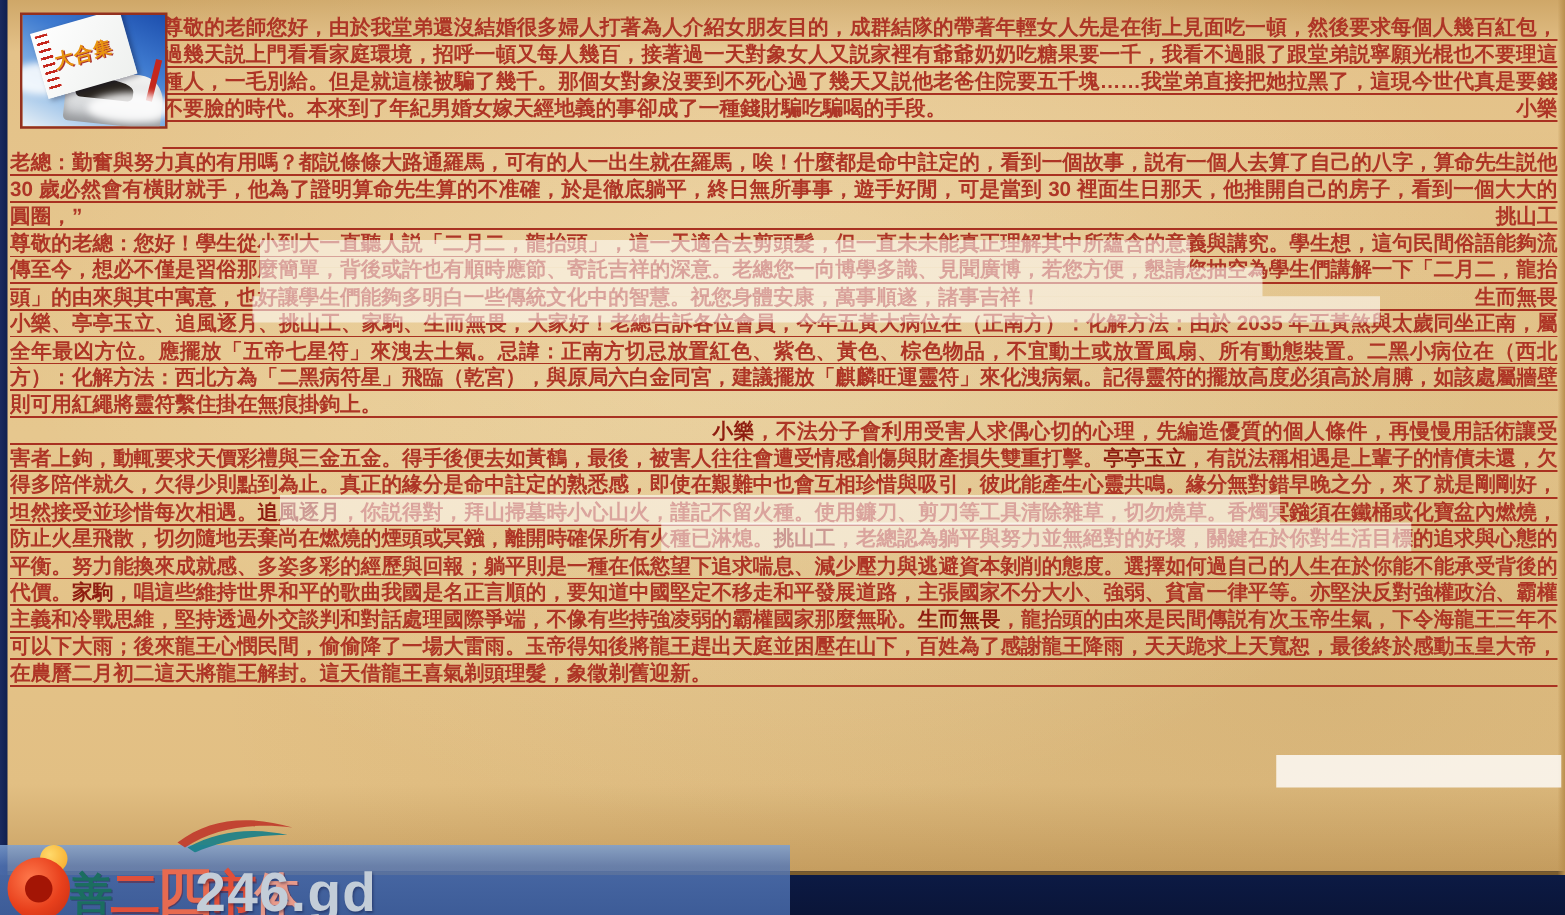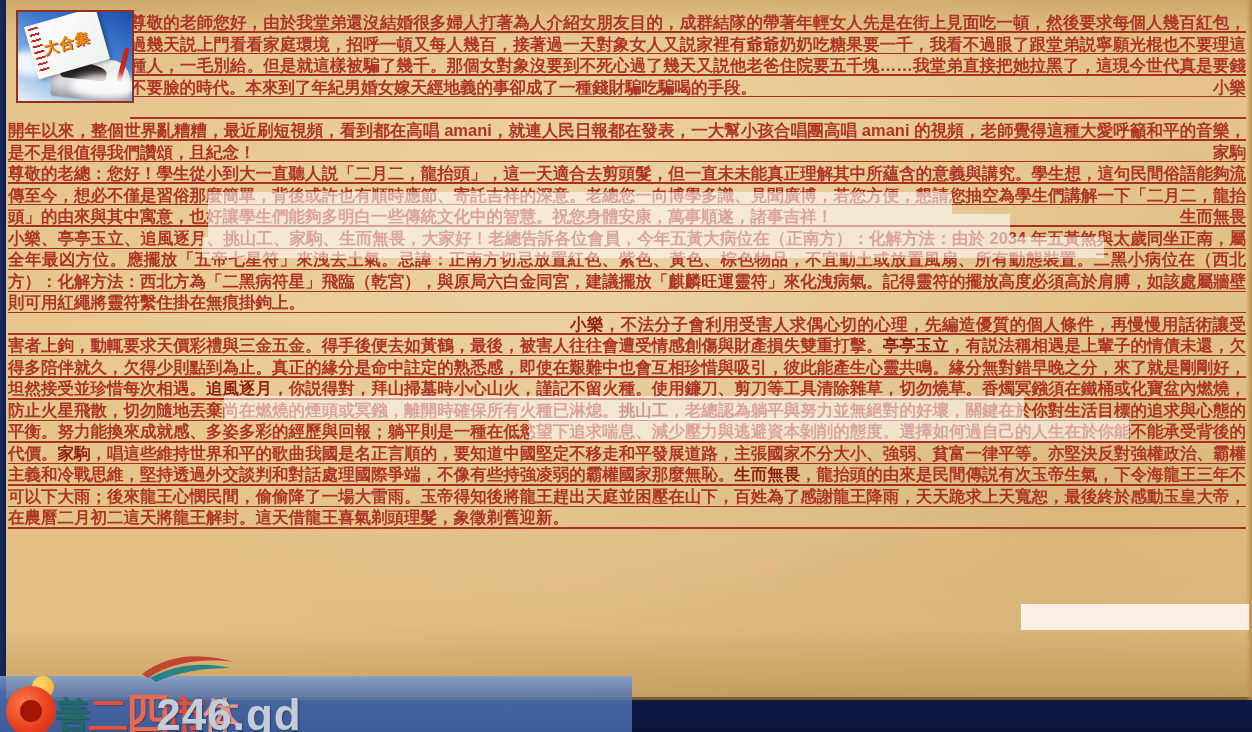--- a/index.html
+++ b/index.html
@@ -108,23 +108,23 @@
     </div>
     <div class="cloud c2"></div>
     <div class="envelope">
       <div class="envelope-stripes"></div>
       <span class="envelope-label">大合集</span>
     </div>
   </div>
 
   <div class="content" id="paras">
       <div class="para para-p1"><span>尊敬的老師您好，由於我堂弟還沒結婚很多婦人打著為人介紹女朋友目的，成群結隊的帶著年輕女人先是在街上見面吃一頓，然後要求每個人幾百紅包，過幾天説上門看看家庭環境，招呼一頓又每人幾百，接著過一天對象女人又説家裡有爺爺奶奶吃糖果要一千，我看不過眼了跟堂弟説寧願光棍也不要理這種人，一毛別給。但是就這樣被騙了幾千。那個女對象沒要到不死心過了幾天又説他老爸住院要五千塊……我堂弟直接把她拉黑了，這現今世代真是要錢不要臉的時代。本來到了年紀男婚女嫁天經地義的事卻成了一種錢財騙吃騙喝的手段。</span><span class="sign">小樂</span></div>
-      <div class="para para-p5"><span>開年以來，整個世界亂糟糟，最近刷短視頻，看到都在高唱 amani，就連人民日報都在發表，一大幫小孩合唱團高唱 amani 的視頻，老師覺得這種大愛呼籲和平的音樂，是不是很值得我們讚頌，且紀念！</span><span class="sign">家駒</span></div>
+      <div class="para para-p4"><span>老總：勤奮與努力真的有用嗎？都説條條大路通羅馬，可有的人一出生就在羅馬，唉！什麼都是命中註定的，看到一個故事，説有一個人去算了自己的八字，算命先生説他 30 歲必然會有橫財就手，他為了證明算命先生算的不准確，於是徹底躺平，終日無所事事，遊手好閒，可是當到 30 裡面生日那天，他推開自己的房子，看到一個大大的圓圈，”</span><span class="sign">挑山工</span></div>
       <div class="para para-p6"><span>尊敬的老總：您好！學生從小到大一直聽人説「二月二，龍抬頭」，這一天適合去剪頭髮，但一直未未能真正理解其中所蘊含的意義與講究。學生想，這句民間俗語能夠流傳至今，想必不僅是習俗那麼簡單，背後或許也有順時應節、寄託吉祥的深意。老總您一向博學多識、見聞廣博，若您方便，懇請您抽空為學生們講解一下「二月二，龍抬頭」的由來與其中寓意，也好讓學生們能夠多明白一些傳統文化中的智慧。祝您身體安康，萬事順遂，諸事吉祥！</span><span class="sign">生而無畏</span></div>
-      <div class="para para-p7"><span>小樂、亭亭玉立、追風逐月、挑山工、家駒、生而無畏，大家好！老總告訴各位會員，今年五黃大病位在（正南方）：化解方法：由於 2034 年五黃煞與太歲同坐正南，屬全年最凶方位。應擺放「五帝七星符」來洩去土氣。忌諱：正南方切忌放置紅色、紫色、黃色、棕色物品，不宜動土或放置風扇、所有動態裝置。二黑小病位在（西北方）：化解方法：西北方為「二黑病符星」飛臨（乾宮），與原局六白金同宮，建議擺放「麒麟旺運靈符」來化洩病氣。記得靈符的擺放高度必須高於肩膊，如該處屬牆壁則可用紅繩將靈符繫住掛在無痕掛鉤上。</span></div>
+      <div class="para para-p7"><span>小樂、亭亭玉立、追風逐月、挑山工、家駒、生而無畏，大家好！老總告訴各位會員，今年五黃大病位在（正南方）：化解方法：由於 2035 年五黃煞與太歲同坐正南，屬全年最凶方位。應擺放「五帝七星符」來洩去土氣。忌諱：正南方切忌放置紅色、紫色、黃色、棕色物品，不宜動土或放置風扇、所有動態裝置。二黑小病位在（西北方）：化解方法：西北方為「二黑病符星」飛臨（乾宮），與原局六白金同宮，建議擺放「麒麟旺運靈符」來化洩病氣。記得靈符的擺放高度必須高於肩膊，如該處屬牆壁則可用紅繩將靈符繫住掛在無痕掛鉤上。</span></div>
       <div class="para para-replies"><span class="member-name">小樂</span><span>，不法分子會利用受害人求偶心切的心理，先編造優質的個人條件，再慢慢用話術讓受害者上鉤，動輒要求天價彩禮與三金五金。得手後便去如黃鶴，最後，被害人往往會遭受情感創傷與財產損失雙重打擊。</span><span class="member-name">亭亭玉立</span><span>，有説法稱相遇是上輩子的情債未還，欠得多陪伴就久，欠得少則點到為止。真正的緣分是命中註定的熟悉感，即使在艱難中也會互相珍惜與吸引，彼此能產生心靈共鳴。緣分無對錯早晚之分，來了就是剛剛好，坦然接受並珍惜每次相遇。</span><span class="member-name">追風逐月</span><span>，你説得對，拜山掃墓時小心山火，謹記不留火種。使用鐮刀、剪刀等工具清除雜草，切勿燒草。香燭冥鏹須在鐵桶或化寶盆內燃燒，防止火星飛散，切勿隨地丟棄尚在燃燒的煙頭或冥鏹，離開時確保所有火種已淋熄。</span><span class="member-name">挑山工</span><span>，老總認為躺平與努力並無絕對的好壞，關鍵在於你對生活目標的追求與心態的平衡。努力能換來成就感、多姿多彩的經歷與回報；躺平則是一種在低慾望下追求喘息、減少壓力與逃避資本剝削的態度。選擇如何過自己的人生在於你能不能承受背後的代價。</span><span class="member-name">家駒</span><span>，唱這些維持世界和平的歌曲我國是名正言順的，要知道中國堅定不移走和平發展道路，主張國家不分大小、強弱、貧富一律平等。亦堅決反對強權政治、霸權主義和冷戰思維，堅持透過外交談判和對話處理國際爭端，不像有些持強凌弱的霸權國家那麼無恥。</span><span class="member-name">生而無畏</span><span>，龍抬頭的由來是民間傳説有次玉帝生氣，下令海龍王三年不可以下大雨；後來龍王心憫民間，偷偷降了一場大雷雨。玉帝得知後將龍王趕出天庭並困壓在山下，百姓為了感謝龍王降雨，天天跪求上天寬恕，最後終於感動玉皇大帝，在農曆二月初二這天將龍王解封。這天借龍王喜氣剃頭理髮，象徵剃舊迎新。</span></div>
     </div>
 
   <div class="wb wb1"></div>
   <div class="wb wb2"></div>
   <div class="wb wb3"></div>
   <div class="wb wb4"></div>
   <div class="wb wb5"></div>
   <div class="wb wb6"></div>
 

